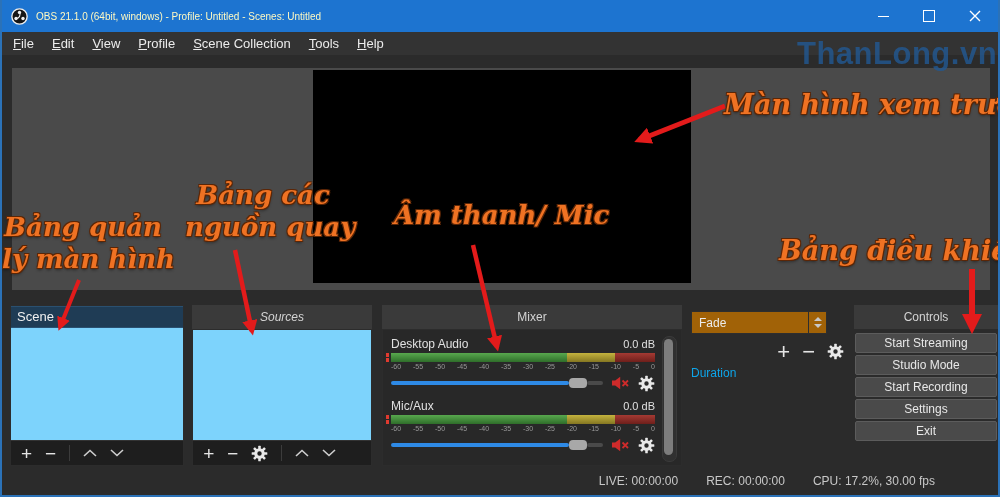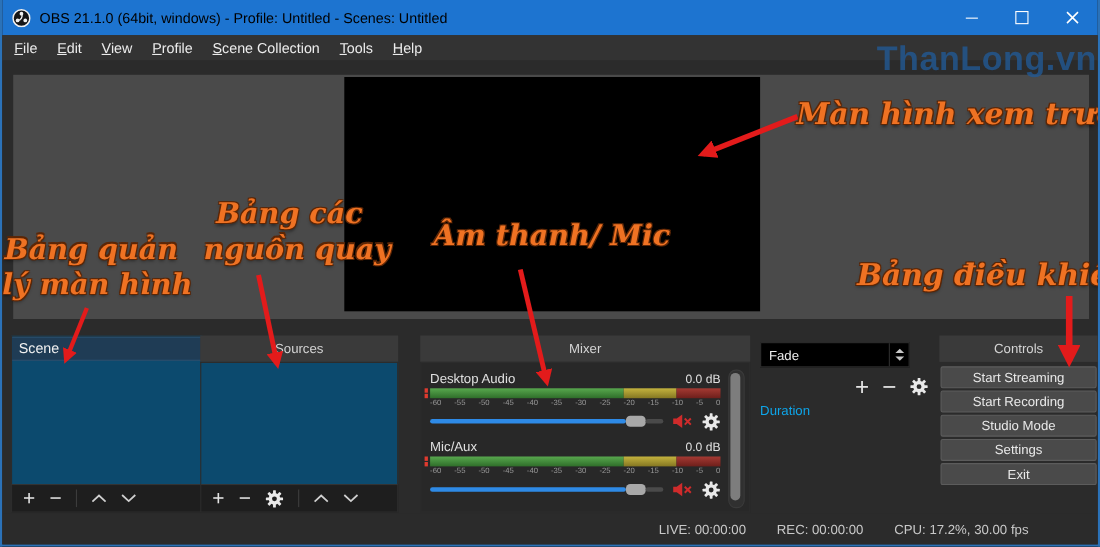--- a/index.html
+++ b/index.html
@@ -5,21 +5,21 @@
   html,body{margin:0;padding:0;background:#111;}
   .window{
     position:relative;width:1000px;height:497px;overflow:hidden;
     background:#2b2b2b;box-sizing:border-box;
     border-left:2px solid #2b72b8;border-right:2px solid #2b72b8;border-bottom:2px solid #2b72b8;
     font-family:"Liberation Sans",sans-serif;
   }
   
   .titlebar{position:absolute;left:0;top:0;right:0;height:32px;background:#1d74d0;display:flex;align-items:center;}
   .obs-logo{margin:0 8px 0 9px;width:17px;height:17px;flex:0 0 auto;}
-  .title-text{color:#000000;font-size:13px;white-space:nowrap;}
+  .title-text{color:#fef9c3;font-size:10px;white-space:nowrap;}
   .winbtns{margin-left:auto;display:flex;height:32px;}
   .winbtn{width:46px;height:32px;display:flex;align-items:center;justify-content:center;cursor:pointer;}
   .min-glyph{width:11px;height:1px;background:#fff;}
   .max-glyph{width:10px;height:10px;border:1px solid #fff;}
   
   .menubar{position:absolute;left:0;top:32px;right:0;height:23px;background:#333333;display:flex;padding-left:2px;}
   .menu-item{color:#ececec;font-size:13px;padding:0 9px;line-height:23px;cursor:default;}
   .menu-item u{text-decoration:underline;}
   
   .main-bg{position:absolute;left:0;top:55px;right:0;bottom:28px;background:#2b2b2b;}
@@ -40,25 +40,25 @@
   .note-preview{left:722px;top:89px;font-size:27px;}
   .note-scenes{left:0px;top:211px;width:162px;font-size:26px;line-height:32px;text-align:center;}
   .note-sources{left:183px;top:179px;width:156px;font-size:26px;line-height:32px;text-align:center;}
   .note-mixer{left:392px;top:200px;font-size:26px;}
   .note-controls{left:777px;top:235px;font-size:27px;}
   .arrows{position:absolute;left:0;top:0;width:1000px;height:497px;z-index:6;pointer-events:none;}
   
   .panel{position:absolute;top:305px;height:161px;display:flex;flex-direction:column;}
   .panel-header{height:24px;background:#3a3a3a;color:#d4d4d4;font-size:12px;display:flex;align-items:center;justify-content:center;flex:0 0 auto;}
   .panel-scenes{left:8px;width:174px;}
-  .panel-sources{left:180px;width:180px;}
+  .panel-sources{left:190px;width:180px;font-style:italic;}
   .panel-mixer{left:380px;width:300px;}
   .panel-transitions{left:688px;width:156px;}
   .panel-controls{left:852px;width:144px;}
-  .dock-list{flex:1;background:#0c4a6e;border:1px solid #2c2c2c;border-bottom:none;overflow:hidden;}
+  .dock-list{flex:1;background:#7dd3fc;border:1px solid #2c2c2c;border-bottom:none;overflow:hidden;}
   .list-row{height:20px;line-height:20px;font-size:13px;color:#f0f0f0;padding-left:6px;cursor:pointer;}
   .list-row.selected{background:#1f3c55;border-top:1px solid #2a5070;border-bottom:1px solid #2a5070;}
   .dock-toolbar{flex:0 0 26px;background:#1e1e1e;border:1px solid #2c2c2c;border-top:1px solid #333;display:flex;align-items:center;gap:13px;padding-left:10px;box-sizing:border-box;}
   .tool-glyph{color:#e4e4e4;font-size:19px;line-height:19px;cursor:pointer;user-select:none;}
   .vsep{width:1px;height:16px;background:#3c3c3c;}
   .chev{display:block;cursor:pointer;}
   
   .mixer-body{flex:1;background:#282828;border:1px solid #2c2c2c;position:relative;padding:7px 26px 0 8px;box-sizing:border-box;}
   .channel{margin-bottom:9px;position:relative;}
   .ch-head{display:flex;justify-content:space-between;align-items:baseline;}
@@ -75,21 +75,21 @@
   .slider{flex:1;display:flex;align-items:center;height:14px;cursor:pointer;}
   .slider-fill{height:4px;background:#2e8ae6;border-radius:2px;}
   .slider-handle{width:18px;height:10px;background:#a8a8a8;border-radius:4px;flex:0 0 auto;}
   .slider-rest{flex:1;height:4px;background:#4a4a4a;border-radius:2px;}
   .mute-btn{margin-left:8px;cursor:pointer;display:flex;align-items:center;}
   .gear-btn{margin-left:8px;cursor:pointer;display:flex;align-items:center;}
   .mixer-scrollbar{position:absolute;right:4px;top:6px;width:13px;height:124px;background:#303030;border:1px solid #3a3a3a;border-radius:7px;}
   .mixer-scroll-thumb{position:absolute;left:1px;top:2px;width:9px;height:116px;background:#7d7d7d;border-radius:5px;cursor:pointer;}
   
   .trans-body{flex:1;position:relative;}
-  .combo{position:absolute;left:1px;top:6px;right:19px;height:23px;background:#000000;border:1px solid #2e2e2e;display:flex;align-items:center;cursor:pointer;box-sizing:border-box;}
+  .combo{position:absolute;left:1px;top:6px;right:19px;height:23px;background:#a16207;border:1px solid #2e2e2e;display:flex;align-items:center;cursor:pointer;box-sizing:border-box;}
   .combo-label{flex:1;color:#ececec;font-size:12px;padding-left:7px;}
   .combo-spin{width:17px;align-self:stretch;border-left:1px solid #2e2e2e;display:flex;flex-direction:column;align-items:center;justify-content:center;gap:3px;}
   .tri-up{width:0;height:0;border-left:4px solid transparent;border-right:4px solid transparent;border-bottom:4px solid #c8c8c8;}
   .tri-down{width:0;height:0;border-left:4px solid transparent;border-right:4px solid transparent;border-top:4px solid #c8c8c8;}
   .trans-btn-row{position:absolute;left:0;top:34px;right:2px;height:24px;display:flex;align-items:center;justify-content:flex-end;gap:12px;}
   .trans-btn-row .tool-glyph{font-size:22px;}
   .duration-row{position:absolute;left:1px;top:57px;right:2px;height:21px;display:flex;align-items:center;}
   .duration-label{color:#0ea5e9;font-size:12px;flex:0 0 auto;}
   .spinbox{flex:1;margin-left:7px;height:21px;background:#0c0c0c;border:1px solid #000;display:flex;align-items:center;box-sizing:border-box;}
   .spin-value{flex:1;color:#ececec;font-size:12px;padding-left:6px;}
@@ -397,22 +397,22 @@
       <div class="duration-row">
         <span class="duration-label">Duration</span>
       </div>
     </div>
   </div>
 
   <div class="panel panel-controls">
     <div class="panel-header">Controls</div>
     <div class="controls-body">
       <button class="ctl-btn">Start Streaming</button>
+      <button class="ctl-btn">Studio Mode</button>
       <button class="ctl-btn">Start Recording</button>
-      <button class="ctl-btn">Studio Mode</button>
       <button class="ctl-btn">Settings</button>
       <button class="ctl-btn">Exit</button>
     </div>
   </div>
 
   <div class="statusbar">
     <span>LIVE: 00:00:00</span>
     <span>REC: 00:00:00</span>
     <span>CPU: 17.2%, 30.00 fps</span>
   </div>

